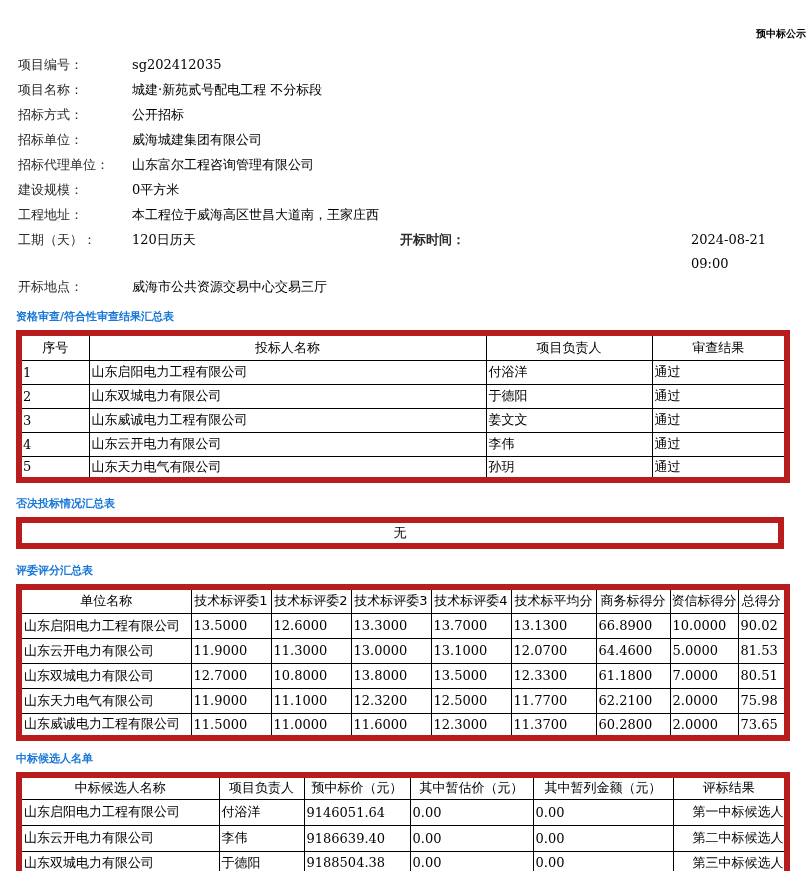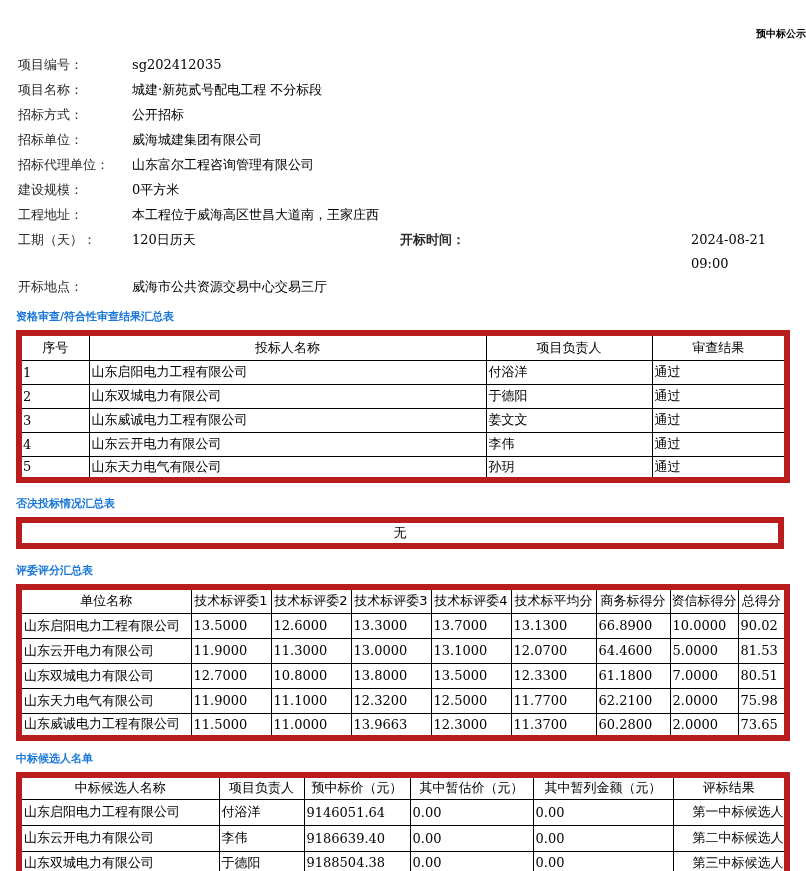--- a/index.html
+++ b/index.html
@@ -212,21 +212,21 @@
       <td>12.5000</td>
       <td>11.7700</td>
       <td>62.2100</td>
       <td>2.0000</td>
       <td>75.98</td>
     </tr>
     <tr>
       <td>山东威诚电力工程有限公司</td>
       <td>11.5000</td>
       <td>11.0000</td>
-      <td>13.9663</td>
+      <td>11.6000</td>
       <td>12.3000</td>
       <td>11.3700</td>
       <td>60.2800</td>
       <td>2.0000</td>
       <td>73.65</td>
     </tr>
   </tbody>
     </table>
 
   <div class="sec-h">中标候选人名单</div>

